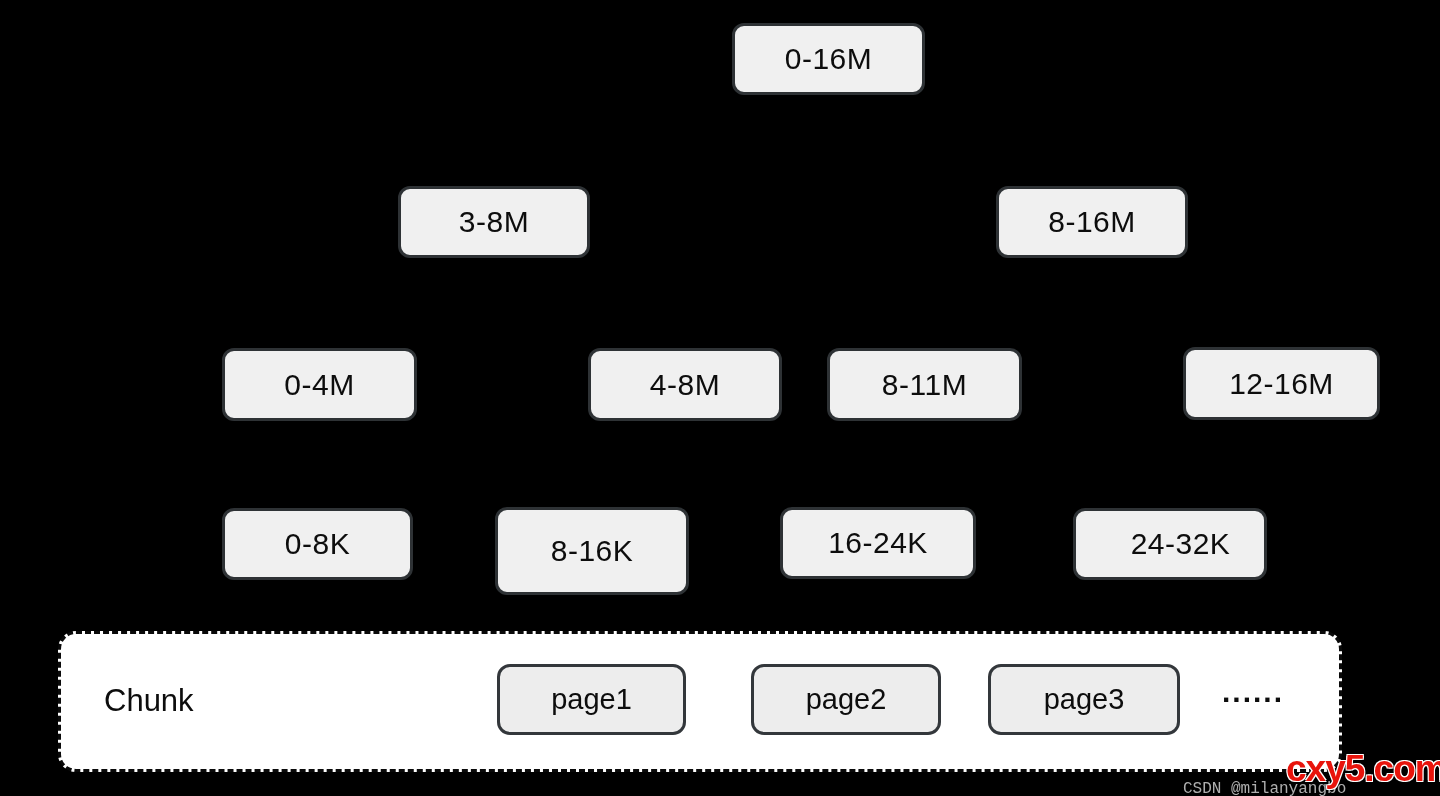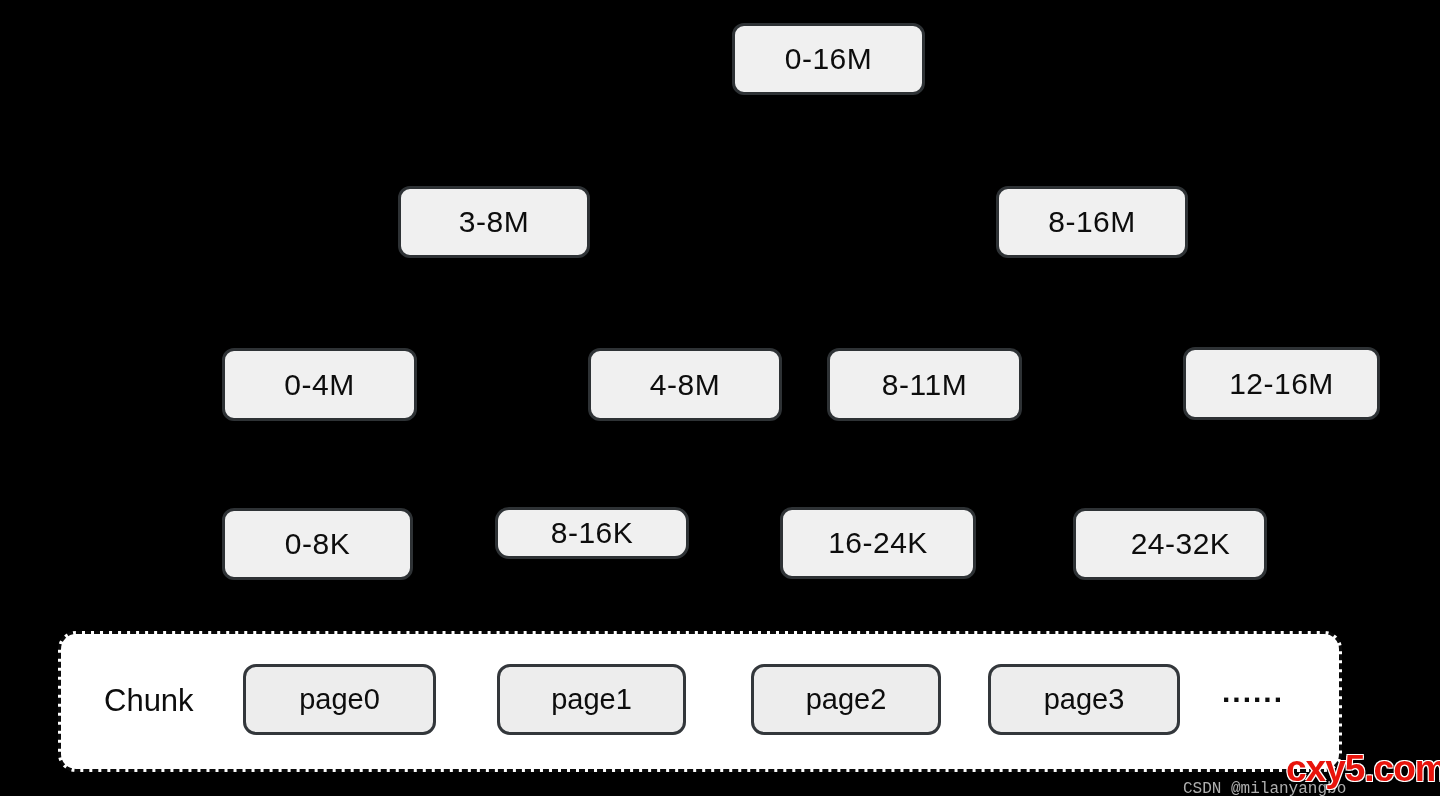--- a/index.html
+++ b/index.html
@@ -95,28 +95,27 @@
 
   <div class="node" style="left:398px; top:186px; width:192px; height:72px;">3-8M</div>
   <div class="node" style="left:996px; top:186px; width:192px; height:72px;">8-16M</div>
 
   <div class="node" style="left:222px; top:348px; width:195px; height:73px;">0-4M</div>
   <div class="node" style="left:588px; top:348px; width:194px; height:73px;">4-8M</div>
   <div class="node" style="left:827px; top:348px; width:195px; height:73px;">8-11M</div>
   <div class="node" style="left:1183px; top:347px; width:197px; height:73px;">12-16M</div>
 
   <div class="node" style="left:222px; top:508px; width:191px; height:72px;">0-8K</div>
-  <div class="node" style="left:495px; top:507px; width:194px; height:52px;border-radius:14px;">8-16K</div>
+  <div class="node" style="left:495px; top:507px; width:194px; height:88px;">8-16K</div>
   <div class="node" style="left:780px; top:507px; width:196px; height:72px;">16-24K</div>
   <div class="node" style="left:1073px; top:508px; width:194px; height:72px;padding-left:21px;">24-32K</div>
 
   <div class="chunk"></div>
   <div class="chunk-label">Chunk</div>
 
-  <div class="page-node" style="left:243px; width:193px;">page0</div>
   <div class="page-node" style="left:497px; width:189px;text-align:right;">page1</div>
   <div class="page-node" style="left:751px; width:190px;">page2</div>
   <div class="page-node" style="left:988px; width:192px;">page3</div>
 
   <div class="dots">......</div>
 
   <div class="wm-csdn">CSDN @milanyangbo</div>
   <div class="wm-site">cxy5.com</div>
 
 </div>

